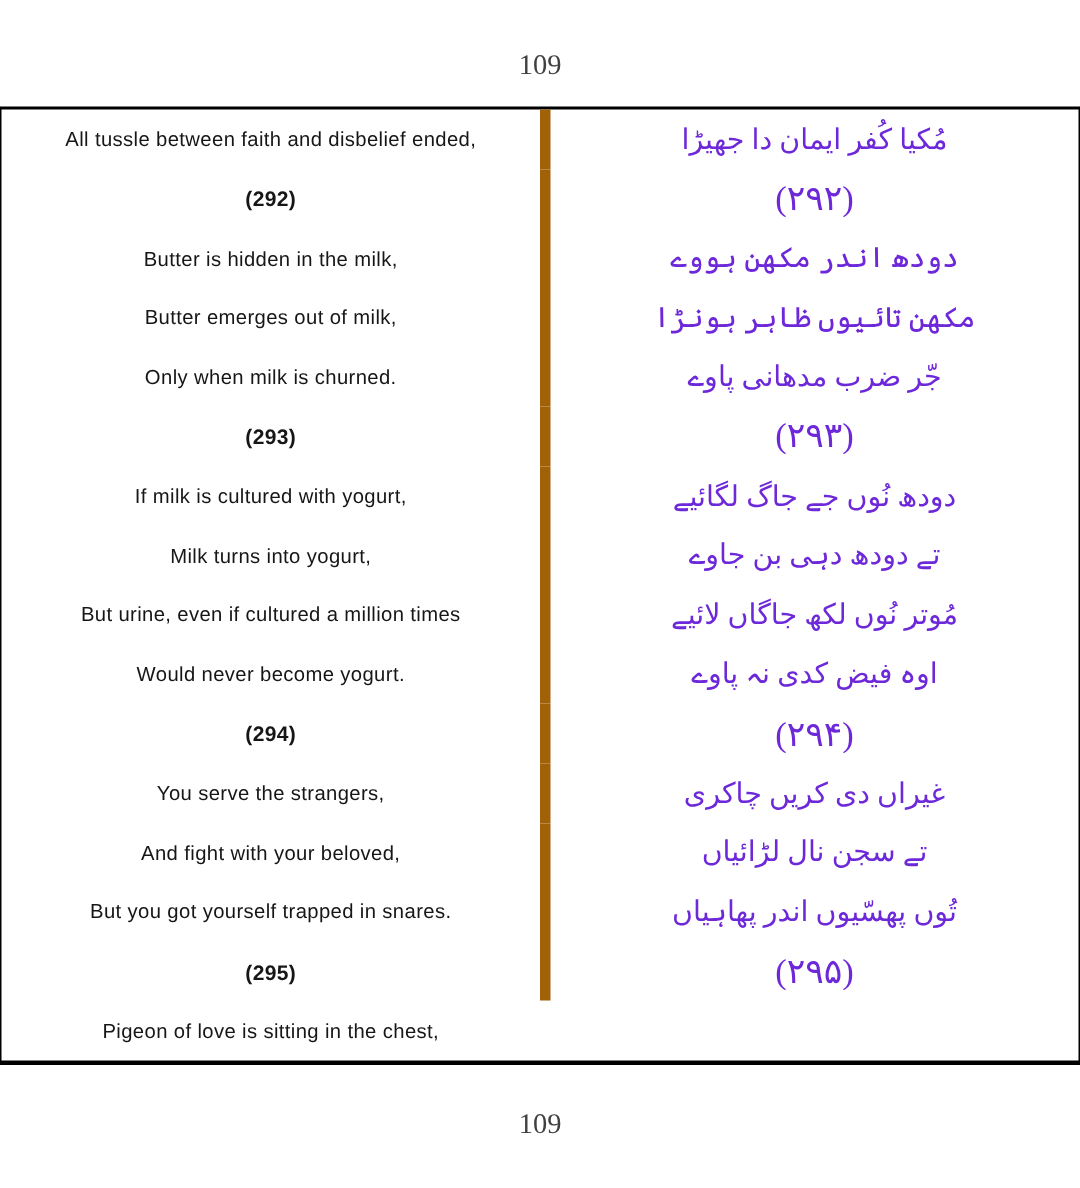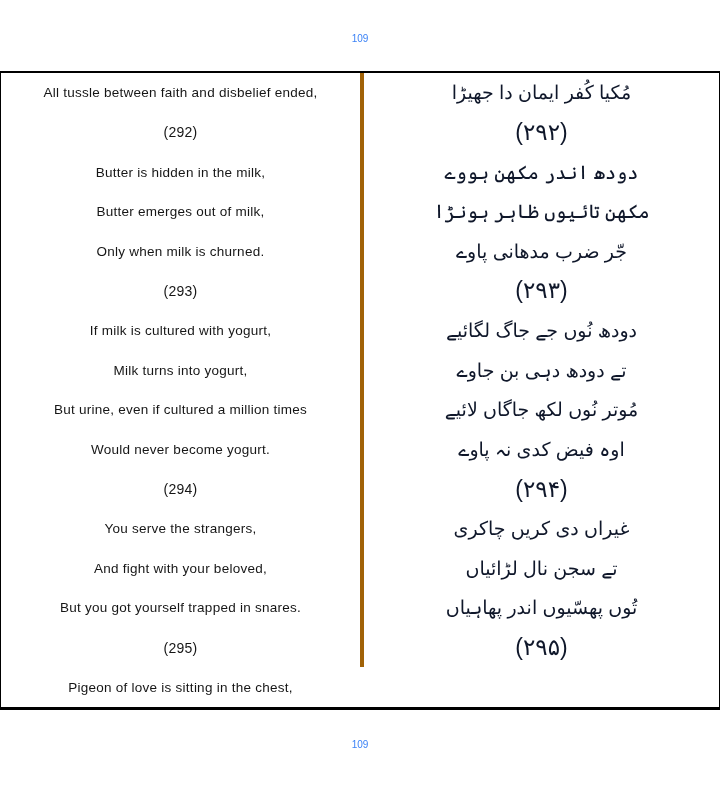--- a/index.html
+++ b/index.html
@@ -13,23 +13,23 @@
     position: relative;
     font-family: "Liberation Sans", sans-serif;
     color: #111111;
     overflow: hidden;
   }
   .pagenum {
     position: absolute;
     left: 0;
     width: 100%;
     text-align: center;
-    font-family: Liberation Sans, sans-serif;
-    font-size: 10px;
-    color: #3b82f6;
+    font-family: Liberation Serif, serif;
+    font-size: 19px;
+    color: #404040;
   }
   .pagenum-top { top: 33px; }
   .pagenum-bottom { top: 739px; }
 
   .verse-table {
     position: absolute;
     top: 71px;
     left: 0;
     width: 720px;
     height: 639px;
@@ -56,28 +56,28 @@
     overflow: hidden;
     white-space: nowrap;
   }
   .cell-en {
     font-size: 13.5px;
     letter-spacing: 0.25px;
     color: #161616;
     text-align: right;
   }
   .cell-ur {
-    border-left: 4px solid #a16207;
+    border-left: 7px solid #a16207;
     direction: rtl;
-    font-family: Liberation Sans, sans-serif;
+    font-family: Liberation Serif, serif;
     font-size: 19px;
-    color: #0f172a;
+    color: #6d28d9;
   }
   .t-row.is-number .cell-en {
-    font-weight: normal;
+    font-weight: bold;
     font-size: 14px;
   }
   .t-row.is-number .cell-ur {
     font-size: 23px;
   }
 </style>
 </head>
 <body>
 
 <div class="pagenum pagenum-top">109</div>

